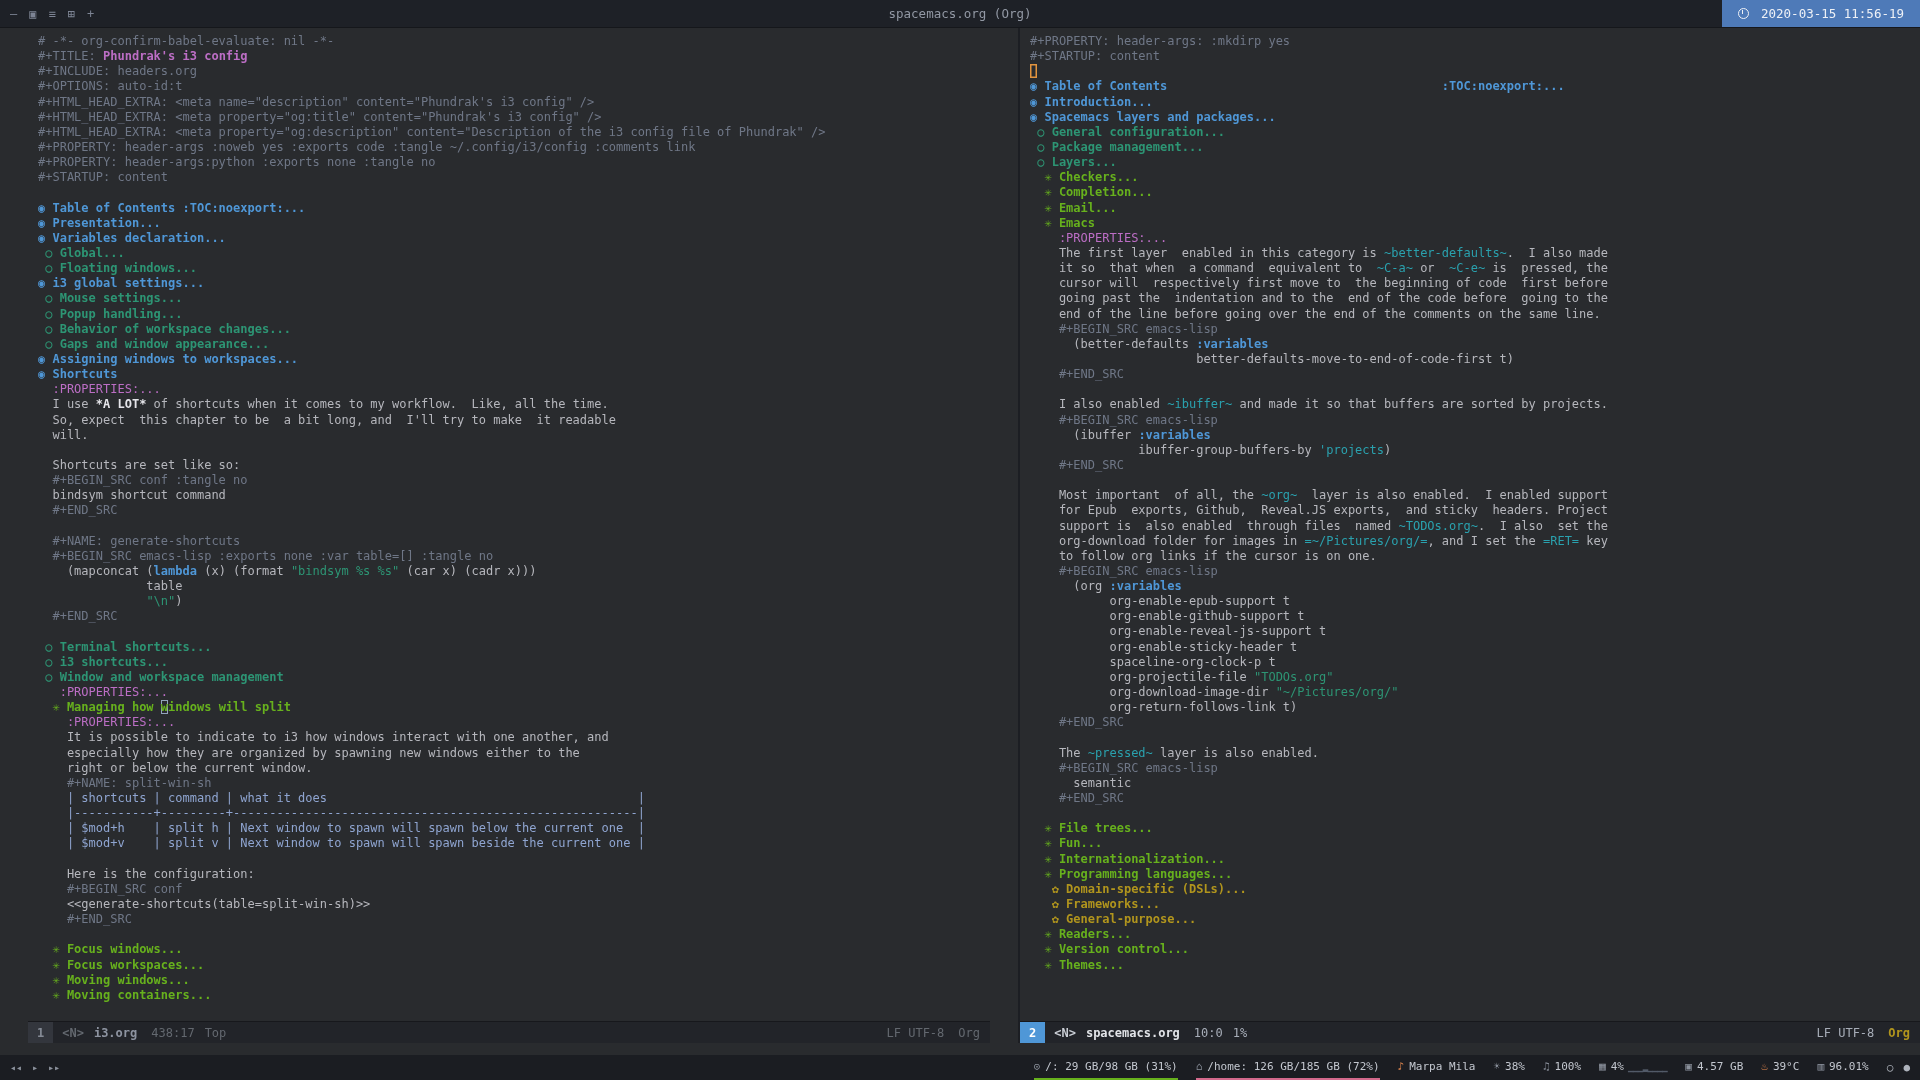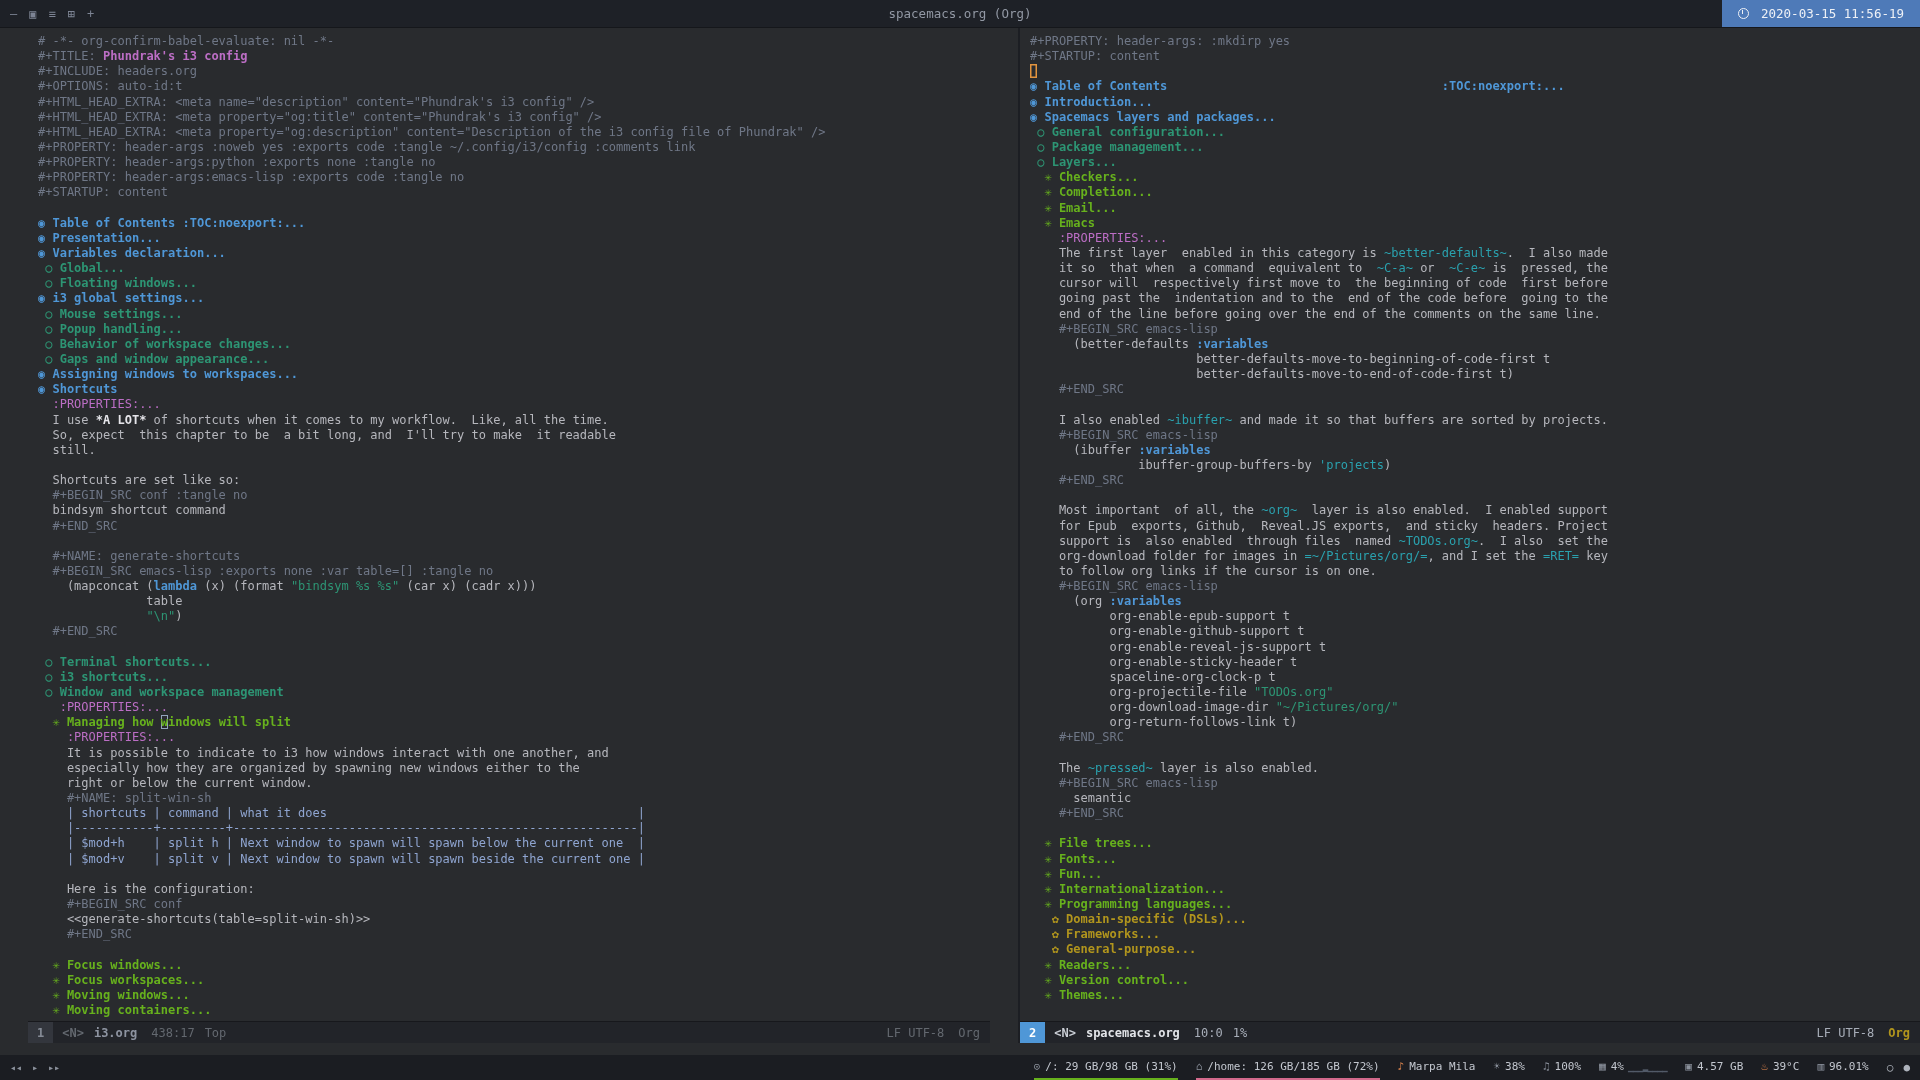--- a/index.html
+++ b/index.html
@@ -94,39 +94,38 @@
       <div class="buffer">
           <div class="bline"><span class="s-meta"># -*- org-confirm-babel-evaluate: nil -*-</span></div>
           <div class="bline"><span class="s-meta">#+TITLE: </span><span class="s-title">Phundrak's i3 config</span></div>
           <div class="bline"><span class="s-meta">#+INCLUDE: headers.org</span></div>
           <div class="bline"><span class="s-meta">#+OPTIONS: auto-id:t</span></div>
           <div class="bline"><span class="s-meta">#+HTML_HEAD_EXTRA: &lt;meta name="description" content="Phundrak's i3 config" /&gt;</span></div>
           <div class="bline"><span class="s-meta">#+HTML_HEAD_EXTRA: &lt;meta property="og:title" content="Phundrak's i3 config" /&gt;</span></div>
           <div class="bline"><span class="s-meta">#+HTML_HEAD_EXTRA: &lt;meta property="og:description" content="Description of the i3 config file of Phundrak" /&gt;</span></div>
           <div class="bline"><span class="s-meta">#+PROPERTY: header-args :noweb yes :exports code :tangle ~/.config/i3/config :comments link</span></div>
           <div class="bline"><span class="s-meta">#+PROPERTY: header-args:python :exports none :tangle no</span></div>
-          <div class="bline"><span class="s-meta">#+PROPERTY: header-args:emacs-lisp :exports code :tangle no</span></div>
           <div class="bline"><span class="s-meta">#+STARTUP: content</span></div>
           <div class="bline"></div>
           <div class="bline"><span class="s-h1">◉ Table of Contents :TOC:noexport:...</span></div>
           <div class="bline"><span class="s-h1">◉ Presentation...</span></div>
           <div class="bline"><span class="s-h1">◉ Variables declaration...</span></div>
           <div class="bline"><span class="s-h2"> ○ Global...</span></div>
           <div class="bline"><span class="s-h2"> ○ Floating windows...</span></div>
           <div class="bline"><span class="s-h1">◉ i3 global settings...</span></div>
           <div class="bline"><span class="s-h2"> ○ Mouse settings...</span></div>
           <div class="bline"><span class="s-h2"> ○ Popup handling...</span></div>
           <div class="bline"><span class="s-h2"> ○ Behavior of workspace changes...</span></div>
           <div class="bline"><span class="s-h2"> ○ Gaps and window appearance...</span></div>
           <div class="bline"><span class="s-h1">◉ Assigning windows to workspaces...</span></div>
           <div class="bline"><span class="s-h1">◉ Shortcuts</span></div>
           <div class="bline"><span class="s-drawer">  :PROPERTIES:...</span></div>
           <div class="bline"><span class="s-body">  I use </span><span class="s-bold">*A LOT*</span><span class="s-body"> of shortcuts when it comes to my workflow.  Like, all the time.</span></div>
           <div class="bline"><span class="s-body">  So, expect  this chapter to be  a bit long, and  I'll try to make  it readable</span></div>
-          <div class="bline"><span class="s-body">  still.</span></div>
+          <div class="bline"><span class="s-body">  will.</span></div>
           <div class="bline"></div>
           <div class="bline"><span class="s-body">  Shortcuts are set like so:</span></div>
           <div class="bline"><span class="s-meta">  #+BEGIN_SRC conf :tangle no</span></div>
           <div class="bline"><span class="s-src">  bindsym shortcut command</span></div>
           <div class="bline"><span class="s-meta">  #+END_SRC</span></div>
           <div class="bline"></div>
           <div class="bline"><span class="s-meta">  #+NAME: generate-shortcuts</span></div>
           <div class="bline"><span class="s-meta">  #+BEGIN_SRC emacs-lisp :exports none :var table=[] :tangle no</span></div>
           <div class="bline"><span class="s-src">    (mapconcat (</span><span class="s-kw">lambda</span><span class="s-src"> (x) (format </span><span class="s-str">"bindsym %s %s"</span><span class="s-src"> (car x) (cadr x)))</span></div>
           <div class="bline"><span class="s-src">               table</span></div>
@@ -186,21 +185,20 @@
           <div class="bline"><span class="s-h3">  ✳ Email...</span></div>
           <div class="bline"><span class="s-h3">  ✳ Emacs</span></div>
           <div class="bline"><span class="s-drawer">    :PROPERTIES:...</span></div>
           <div class="bline"><span class="s-body">    The first layer  enabled in this category is </span><span class="s-code">~better-defaults~</span><span class="s-body">.  I also made</span></div>
           <div class="bline"><span class="s-body">    it so  that when  a command  equivalent to  </span><span class="s-code">~C-a~</span><span class="s-body"> or  </span><span class="s-code">~C-e~</span><span class="s-body"> is  pressed, the</span></div>
           <div class="bline"><span class="s-body">    cursor will  respectively first move to  the beginning of code  first before</span></div>
           <div class="bline"><span class="s-body">    going past the  indentation and to the  end of the code before  going to the</span></div>
           <div class="bline"><span class="s-body">    end of the line before going over the end of the comments on the same line.</span></div>
           <div class="bline"><span class="s-meta">    #+BEGIN_SRC emacs-lisp</span></div>
           <div class="bline"><span class="s-src">      (better-defaults </span><span class="s-kw">:variables</span></div>
-          <div class="bline"><span class="s-src">                       better-defaults-move-to-beginning-of-code-first t</span></div>
           <div class="bline"><span class="s-src">                       better-defaults-move-to-end-of-code-first t)</span></div>
           <div class="bline"><span class="s-meta">    #+END_SRC</span></div>
           <div class="bline"></div>
           <div class="bline"><span class="s-body">    I also enabled </span><span class="s-code">~ibuffer~</span><span class="s-body"> and made it so that buffers are sorted by projects.</span></div>
           <div class="bline"><span class="s-meta">    #+BEGIN_SRC emacs-lisp</span></div>
           <div class="bline"><span class="s-src">      (ibuffer </span><span class="s-kw">:variables</span></div>
           <div class="bline"><span class="s-src">               ibuffer-group-buffers-by </span><span class="s-code">'projects</span><span class="s-src">)</span></div>
           <div class="bline"><span class="s-meta">    #+END_SRC</span></div>
           <div class="bline"></div>
           <div class="bline"><span class="s-body">    Most important  of all, the </span><span class="s-code">~org~</span><span class="s-body">  layer is also enabled.  I enabled support</span></div>
@@ -219,21 +217,20 @@
           <div class="bline"><span class="s-src">           org-download-image-dir </span><span class="s-str">"~/Pictures/org/"</span></div>
           <div class="bline"><span class="s-src">           org-return-follows-link t)</span></div>
           <div class="bline"><span class="s-meta">    #+END_SRC</span></div>
           <div class="bline"></div>
           <div class="bline"><span class="s-body">    The </span><span class="s-code">~pressed~</span><span class="s-body"> layer is also enabled.</span></div>
           <div class="bline"><span class="s-meta">    #+BEGIN_SRC emacs-lisp</span></div>
           <div class="bline"><span class="s-src">      semantic</span></div>
           <div class="bline"><span class="s-meta">    #+END_SRC</span></div>
           <div class="bline"></div>
           <div class="bline"><span class="s-h3">  ✳ File trees...</span></div>
-          <div class="bline"><span class="s-h3">  ✳ Fonts...</span></div>
           <div class="bline"><span class="s-h3">  ✳ Fun...</span></div>
           <div class="bline"><span class="s-h3">  ✳ Internationalization...</span></div>
           <div class="bline"><span class="s-h3">  ✳ Programming languages...</span></div>
           <div class="bline"><span class="s-h4">   ✿ Domain-specific (DSLs)...</span></div>
           <div class="bline"><span class="s-h4">   ✿ Frameworks...</span></div>
           <div class="bline"><span class="s-h4">   ✿ General-purpose...</span></div>
           <div class="bline"><span class="s-h3">  ✳ Readers...</span></div>
           <div class="bline"><span class="s-h3">  ✳ Version control...</span></div>
           <div class="bline"><span class="s-h3">  ✳ Themes...</span></div>
         </div>

